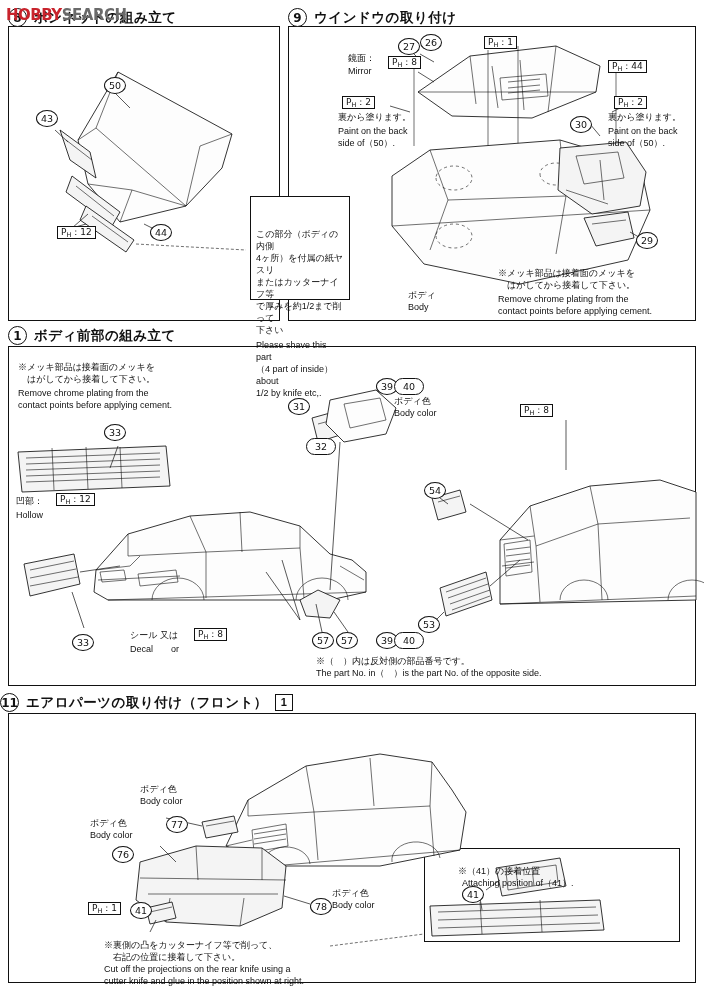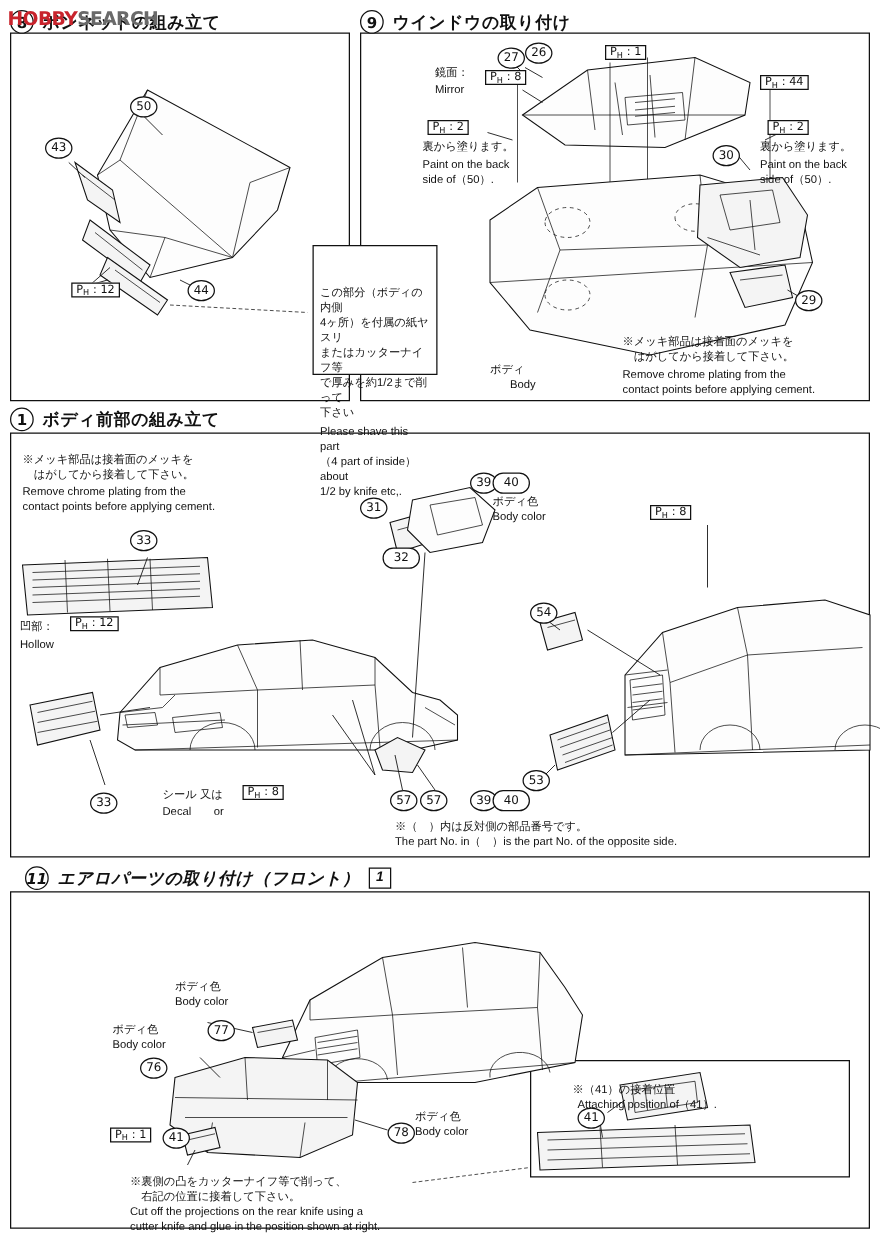--- a/index.html
+++ b/index.html
@@ -173,21 +173,21 @@
 
   <div class="panel" style="left:288px; top:26px; width:408px; height:295px;"></div>
 
   <div class="step-head" style="left:8px; top:326px;">
     <div class="step-num">1</div>
     <div class="step-title">ボディ前部の組み立て</div>
   </div>
 
   <div class="panel" style="left:8px; top:346px; width:688px; height:340px;"></div>
 
-  <div class="step-head" style="left:20px; top:693px;font-style:italic;">
+  <div class="step-head" style="left:0; top:693px;">
     <div class="step-num">11</div>
     <div class="step-title">エアロパーツの取り付け（フロント）</div>
     <div class="boxnum">1</div>
   </div>
 
   <div class="panel" style="left:8px; top:713px; width:688px; height:270px;"></div>
 
   <svg class="art" width="704" height="990">
 
     <g>
@@ -409,21 +409,21 @@
   <div class="txt small" style="left:338px; top:126px;">Paint on the back
 side of（50）.</div>
 
   <div class="tagbox" style="left:614px; top:96px;">
     <span class="ph">P<sub>H</sub>：<span>2</span></span>
   </div>
   <div class="txt small" style="left:608px; top:112px;">裏から塗ります。</div>
   <div class="txt small" style="left:608px; top:126px;">Paint on the back
 side of（50）.</div>
 
-  <div class="txt small" style="left:392px; top:290px;">ボディ</div>
+  <div class="txt small" style="left:408px; top:290px;">ボディ</div>
   <div class="txt small" style="left:408px; top:302px;">Body</div>
 
   <div class="txt small" style="left:498px; top:268px;">※メッキ部品は接着面のメッキを
 　はがしてから接着して下さい。</div>
   <div class="txt small" style="left:498px; top:294px;">Remove chrome plating from the
 contact points before applying cement.</div>
 
   <div class="txt small" style="left:18px; top:362px;">※メッキ部品は接着面のメッキを
 　はがしてから接着して下さい。</div>
   <div class="txt small" style="left:18px; top:388px;">Remove chrome plating from the

